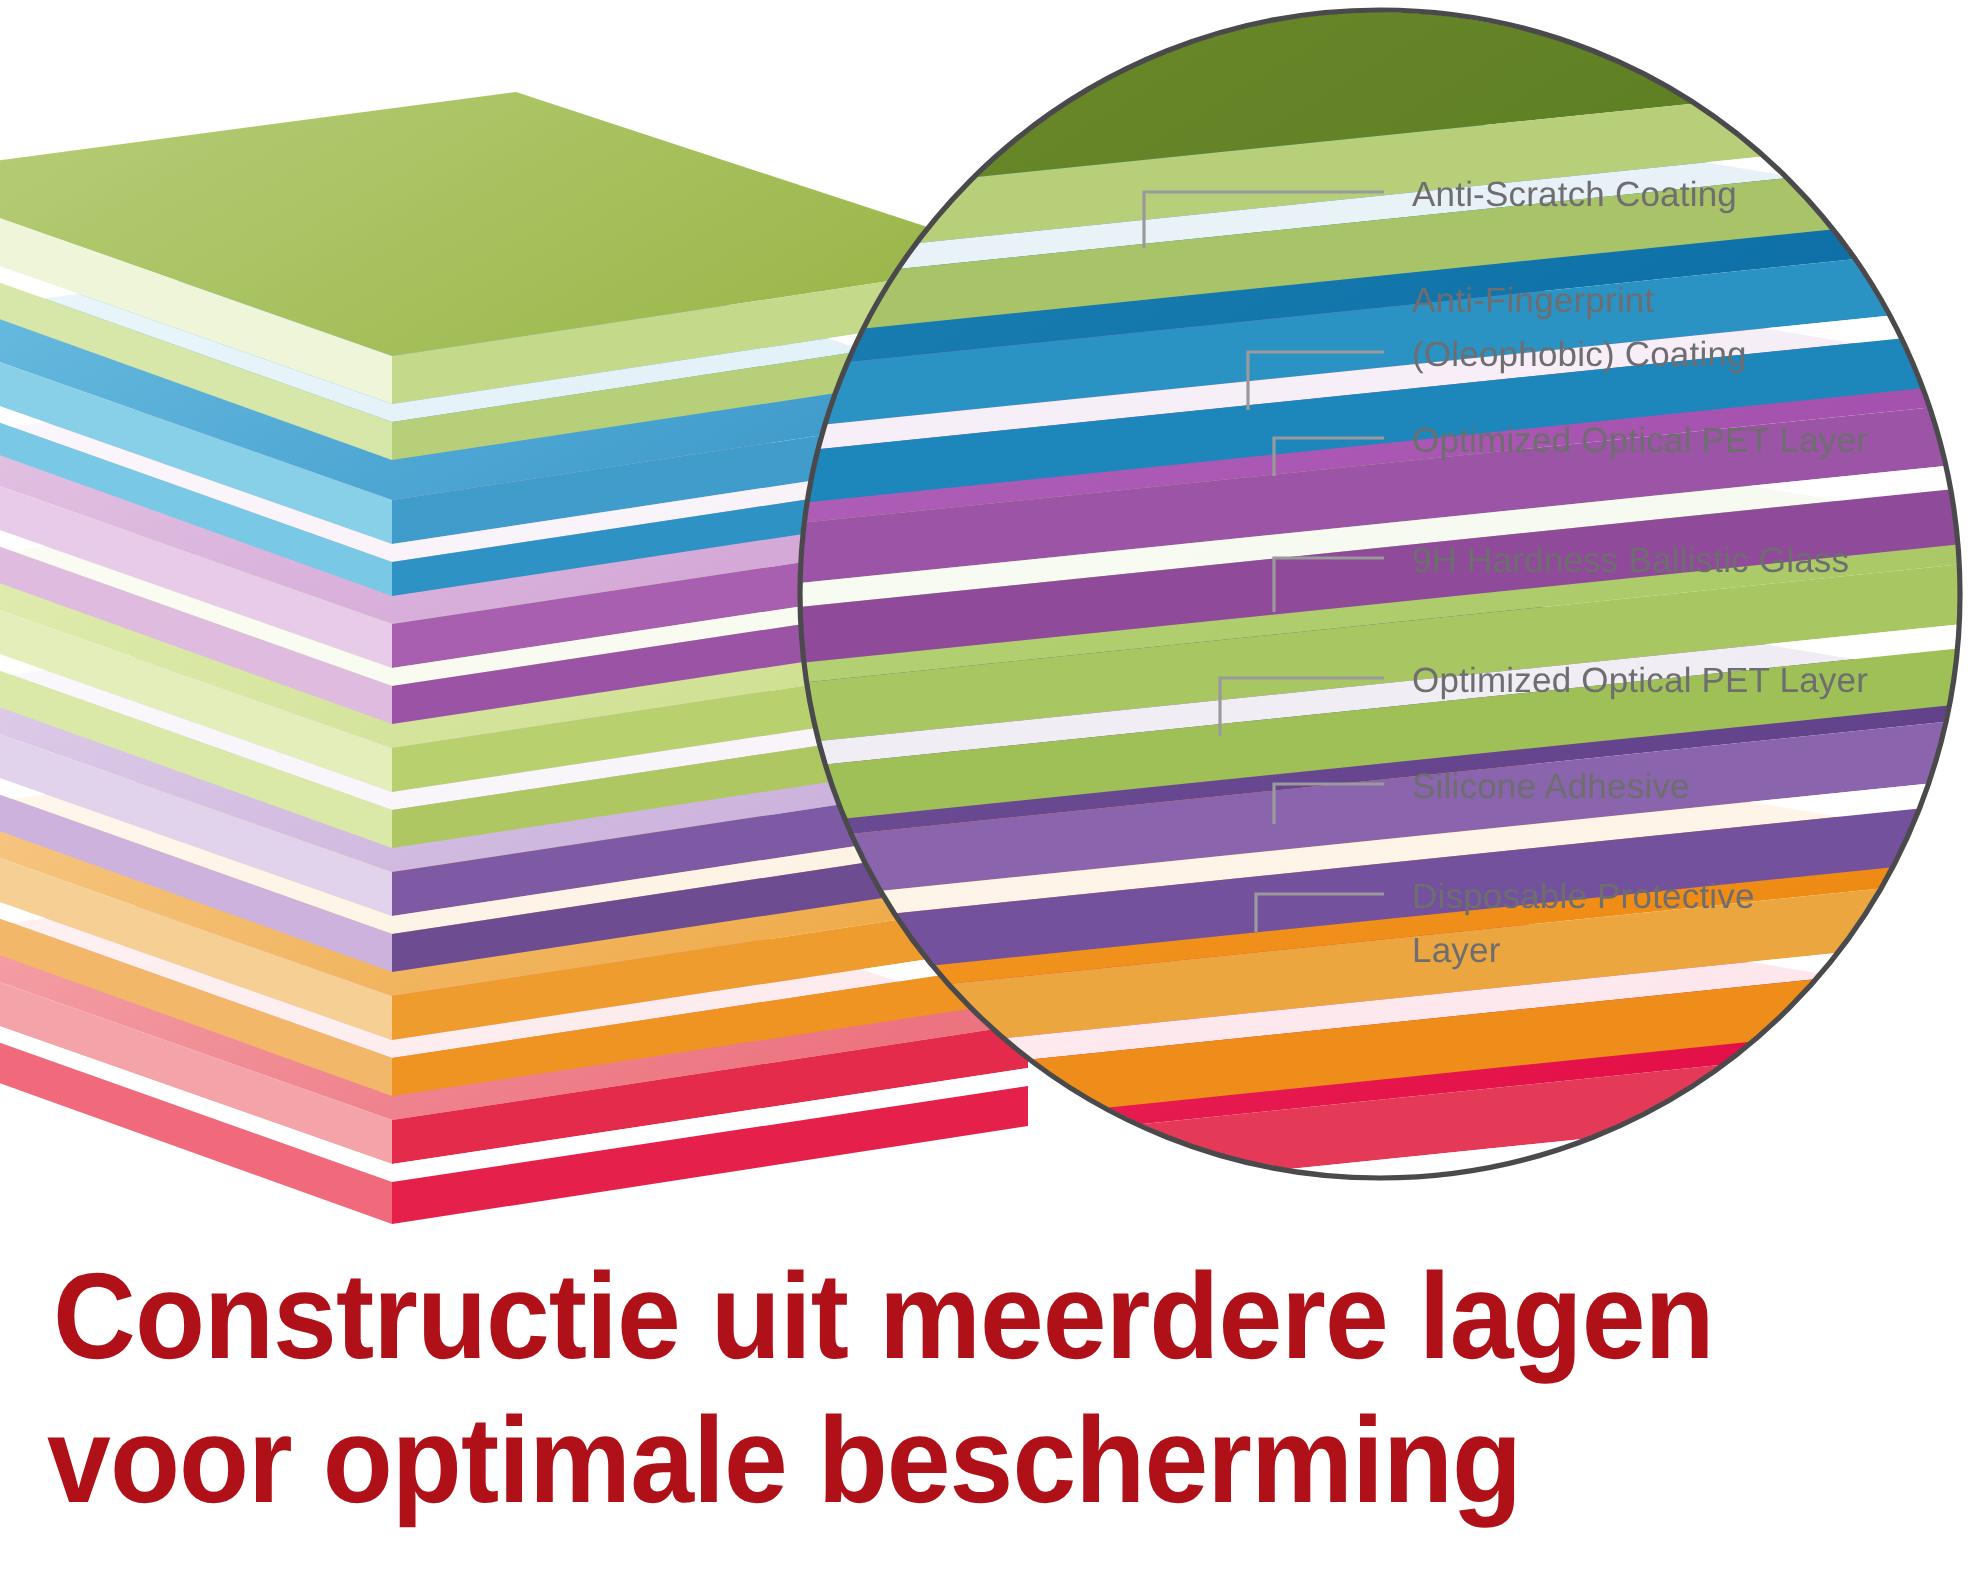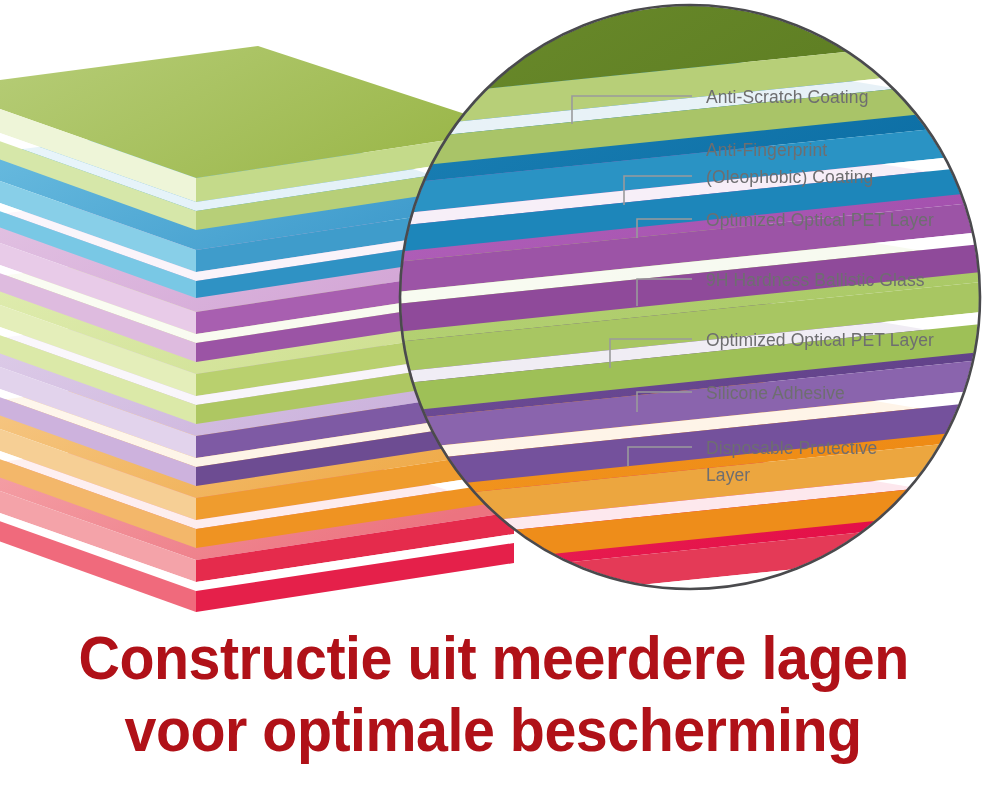--- a/index.html
+++ b/index.html
@@ -45,21 +45,21 @@
     stroke-width: 2.6;
   }
   #caption {
     position: absolute;
     left: 0;
     top: 622px;
     width: 987px;
     height: 163px;
     display: flex;
     flex-direction: column;
-    align-items: center;
+    align-items: flex-start;
     justify-content: flex-start;
     text-align: center;
   }
   .caption-line {
     font-family: "Liberation Sans Narrow", "Liberation Sans", sans-serif;
     font-weight: bold;
     font-size: 61px;
     line-height: 72px;
     color: #b01118;
     letter-spacing: -0.5px;

